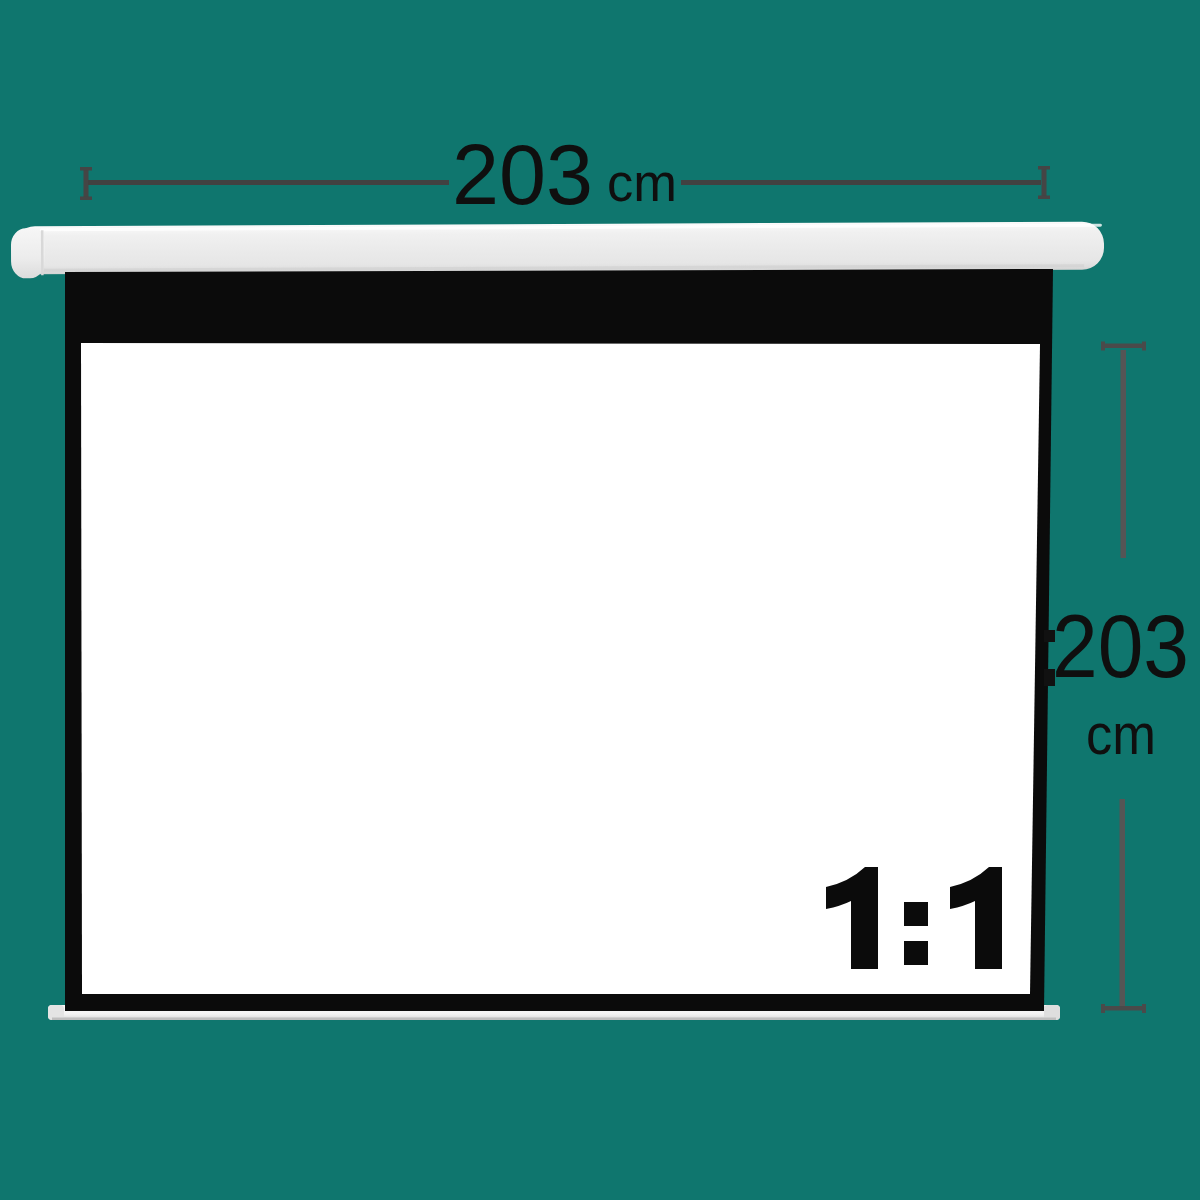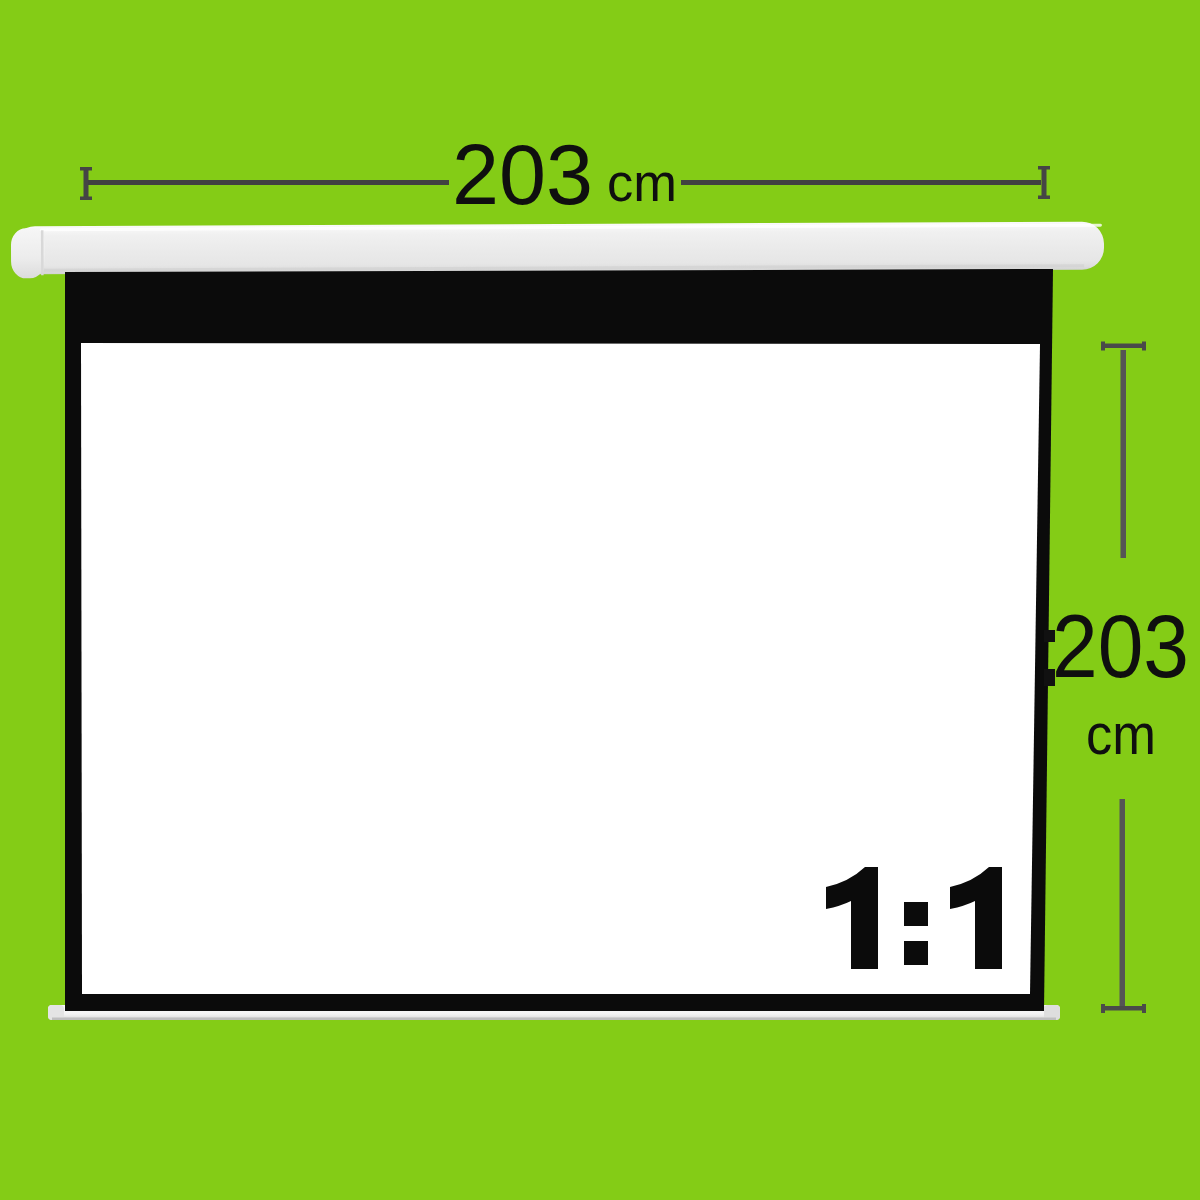--- a/index.html
+++ b/index.html
@@ -1,16 +1,16 @@
 <!DOCTYPE html>
 <html><head>
 <meta charset="utf-8">
 <style>
   html,body{margin:0;padding:0;background:#ffffff;}
-  .stage{position:relative;width:1200px;height:1200px;background:#84cc16;overflow:hidden;
+  .stage{position:relative;width:1200px;height:1200px;background:#0f766e;overflow:hidden;
          font-family:"Liberation Sans", sans-serif;}
   svg{display:block;}
 </style>
 </head>
 <body>
 <div class="stage">
 <svg width="1200" height="1200" viewBox="0 0 1200 1200">
   <defs>
     <linearGradient id="barGrad" x1="0" y1="0" x2="0" y2="1">
       <stop offset="0" stop-color="#fafafa"></stop>

